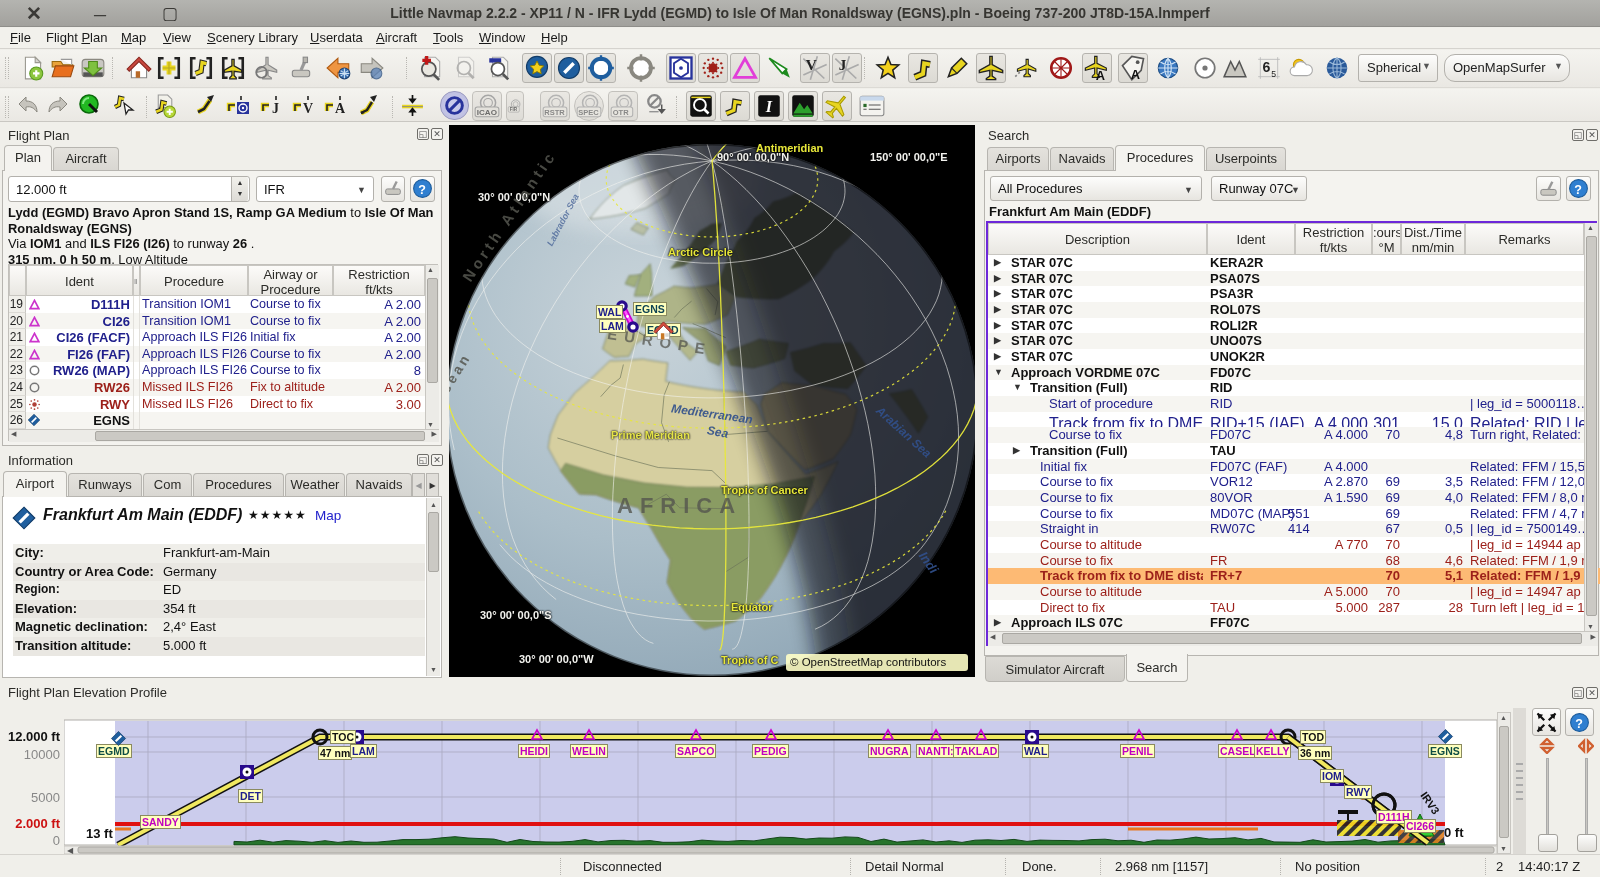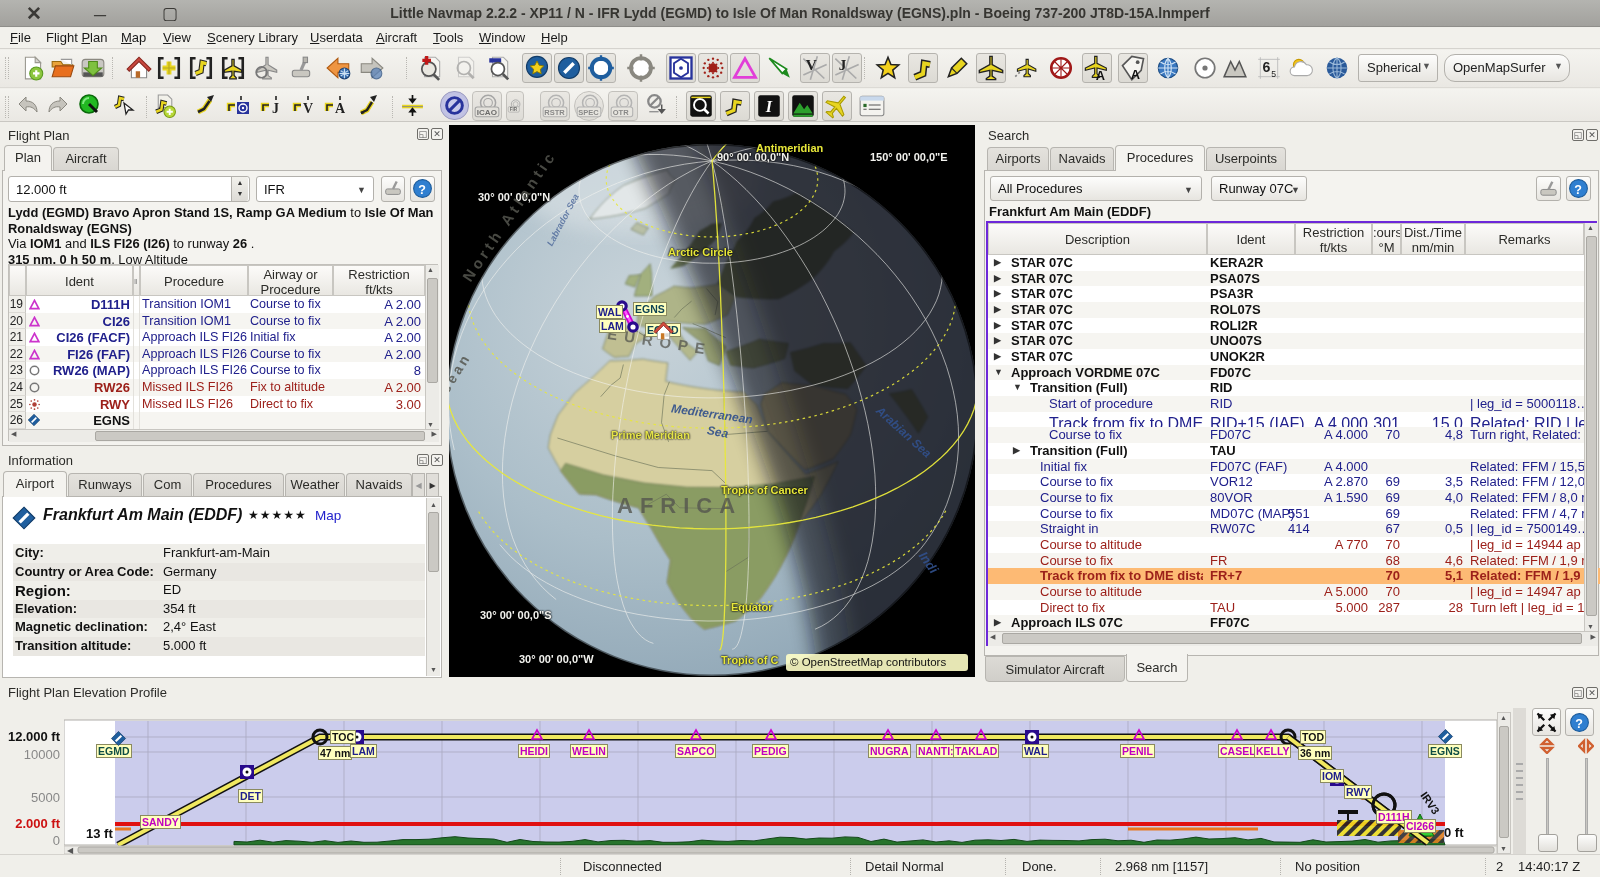--- a/index.html
+++ b/index.html
@@ -547,21 +547,21 @@
    <div id="infotable" class="abs" style="left:10px;top:47px;width:412px">
         <div class="abs" style="left:0;top:0.0px;width:412px;height:18.6px;background:#efeee9">
           <span class="abs" style="left:2px;top:1px;font-size:13px;font-weight:bold;color:#111">City:</span>
           <span class="abs" style="left:150px;top:1px;font-size:13px;color:#111">Frankfurt-am-Main</span>
         </div>
 <div class="abs" style="left:0;top:18.6px;width:412px;height:18.6px;background:#e9e7e2">
           <span class="abs" style="left:2px;top:1px;font-size:13px;font-weight:bold;color:#111">Country or Area Code:</span>
           <span class="abs" style="left:150px;top:1px;font-size:13px;color:#111">Germany</span>
         </div>
 <div class="abs" style="left:0;top:37.2px;width:412px;height:18.6px;background:#efeee9">
-          <span class="abs" style="left:2px;top:1px;font-size:15px;font-weight:bold;color:#111">Region:</span>
+          <span class="abs" style="left:2px;top:1px;font-size:12px;font-weight:bold;color:#111">Region:</span>
           <span class="abs" style="left:150px;top:1px;font-size:13px;color:#111">ED</span>
         </div>
 <div class="abs" style="left:0;top:55.8px;width:412px;height:18.6px;background:#e9e7e2">
           <span class="abs" style="left:2px;top:1px;font-size:13px;font-weight:bold;color:#111">Elevation:</span>
           <span class="abs" style="left:150px;top:1px;font-size:13px;color:#111">354 ft</span>
         </div>
 <div class="abs" style="left:0;top:74.4px;width:412px;height:18.6px;background:#efeee9">
           <span class="abs" style="left:2px;top:1px;font-size:13px;font-weight:bold;color:#111">Magnetic declination:</span>
           <span class="abs" style="left:150px;top:1px;font-size:13px;color:#111">2,4° East</span>
         </div>

